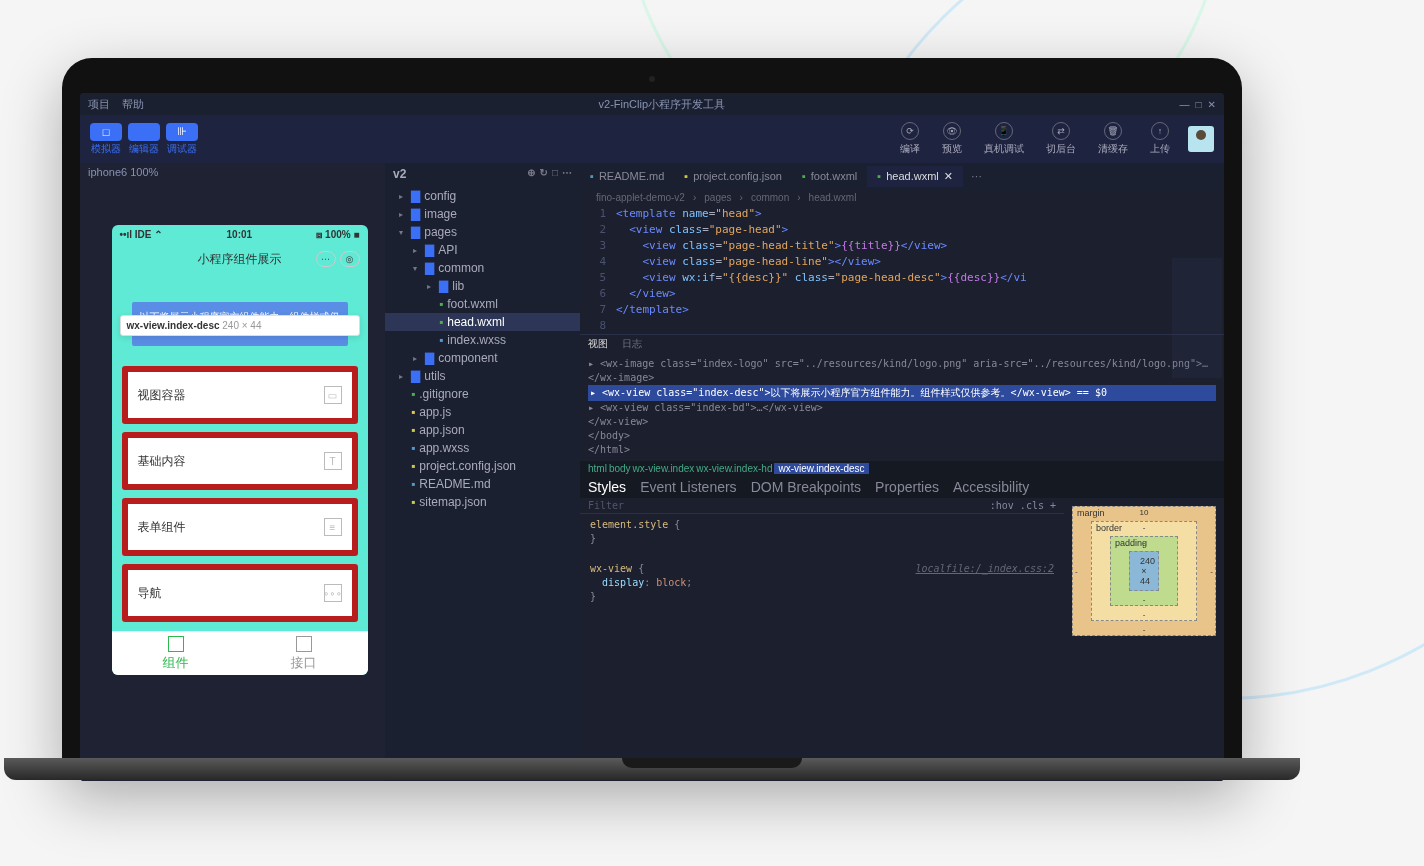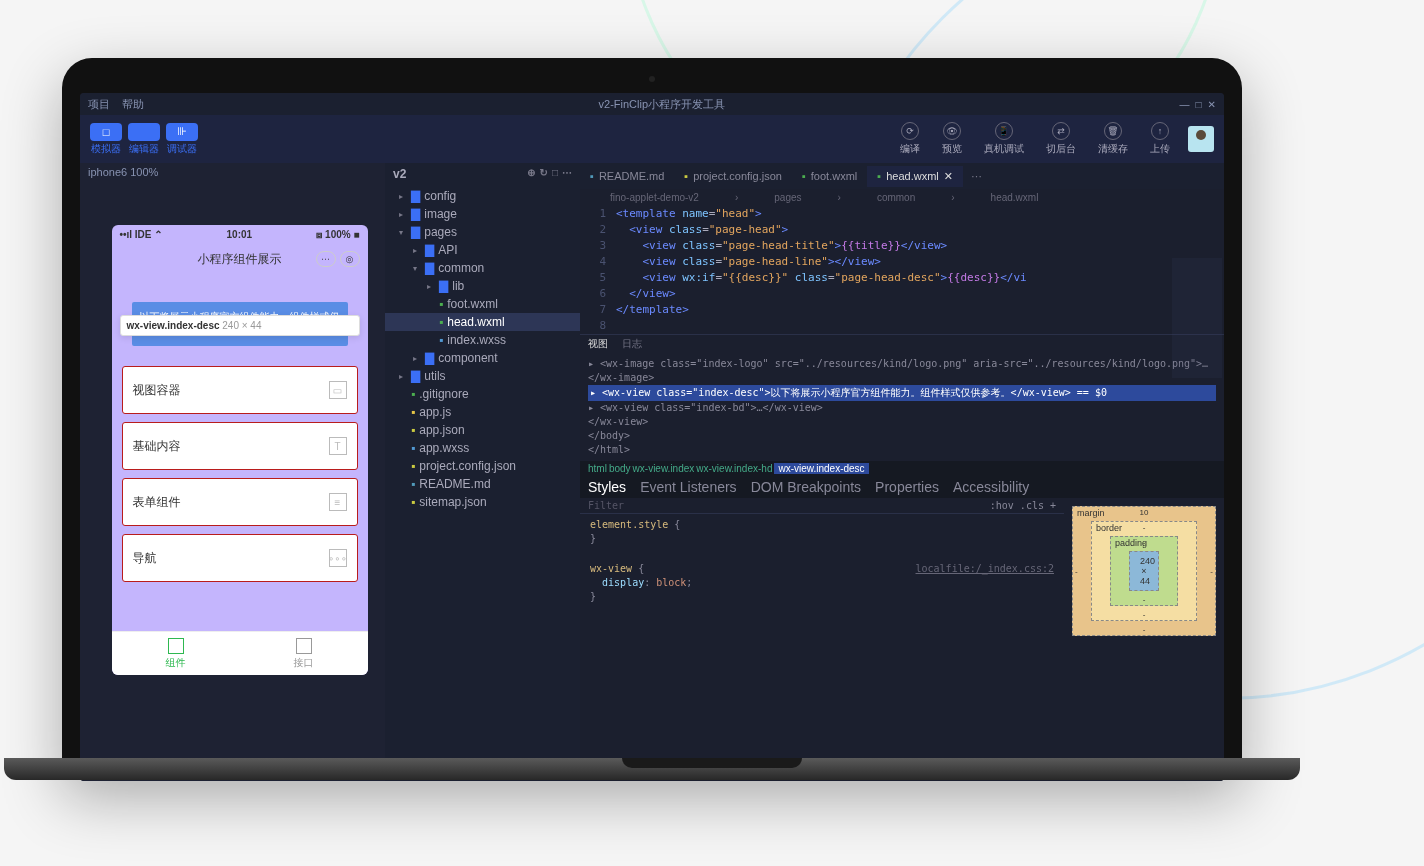--- a/index.html
+++ b/index.html
@@ -27,74 +27,74 @@
 .tool-item { display: flex; flex-direction: column; align-items: center; gap: 2px; color: #aab; font-size: 10px; }
 .tool-ico { width: 18px; height: 18px; border: 1px solid #667; border-radius: 50%; display: flex; align-items: center; justify-content: center; font-size: 9px; }
 .avatar { width: 26px; height: 26px; background: #b8e4f0; border-radius: 3px; position: relative; }
 .avatar::before { content:""; position:absolute; top:4px; left:50%; transform:translateX(-50%); width:10px; height:10px; background:#5a4a3a; border-radius:50%; }
 
 .main { flex: 1; display: flex; overflow: hidden; }
 
 .sim-panel { width: 305px; background: #1e2233; display: flex; flex-direction: column; }
 .sim-hdr { padding: 3px 8px; color: #8893b2; font-size: 11px; }
 .phone-wrap { flex: 1; display: flex; align-items: flex-start; justify-content: center; padding-top: 44px; }
-.phone { width: 256px; height: 450px; background: #c4b5fd; border-radius: 6px; overflow: hidden; position: relative; color: #333; margin-left: 14px; }
+.phone { width: 256px; height: 450px; background: #5eead4; border-radius: 6px; overflow: hidden; position: relative; color: #333; margin-left: 14px; }
 .status-bar { display: flex; justify-content: space-between; padding: 4px 8px; font-size: 10px; font-weight: 600; }
 .app-hdr { text-align: center; padding: 6px 0; font-size: 12px; position: relative; }
 .app-dots { position: absolute; right: 8px; top: 6px; display: flex; gap: 4px; align-items: center; }
 .pill-btn { border: 1px solid #ccc; border-radius: 10px; width: 20px; height: 16px; display: flex; align-items: center; justify-content: center; font-size: 9px; }
 .tooltip { position: absolute; top: 90px; left: 8px; right: 8px; background: #fff; border: 1px solid #ddd; border-radius: 3px; padding: 4px 6px; font-size: 10px; box-shadow: 0 2px 6px rgba(0,0,0,0.1); z-index: 5; }
 .tooltip .dim { color: #999; }
 .hl-block { margin: 8px 20px; padding: 8px; background: #5a8de5; color: #fff; font-size: 10px; text-align: center; border-radius: 2px; position: relative; top: 20px; }
 .list-sec { padding: 10px; }
-.list-item { background: #fff; border: 1px solid #b91c1c; border-radius: 3px; padding: 14px 10px; margin-bottom: 8px; display: flex; justify-content: space-between; align-items: center; font-size: 12px; }
+.list-item { background: #fff; border: 6px solid #b91c1c; border-radius: 3px; padding: 14px 10px; margin-bottom: 8px; display: flex; justify-content: space-between; align-items: center; font-size: 12px; }
 .list-ico { width: 18px; height: 18px; border: 1px solid #bbb; color: #bbb; display: flex; align-items: center; justify-content: center; font-size: 10px; }
 .tab-bar { position: absolute; bottom: 0; left: 0; right: 0; height: 44px; border-top: 1px solid #eee; display: flex; background: #fff; }
-.tab-itm { flex: 1; display: flex; flex-direction: column; align-items: center; justify-content: center; font-size: 10px; color: #999; }
+.tab-itm { flex: 1; display: flex; flex-direction: column; align-items: center; justify-content: center; font-size: 13px; color: #999; }
 .tab-itm.active { color: #2eb850; }
 .tab-ico { width: 16px; height: 16px; border: 1px solid currentColor; margin-bottom: 2px; }
 
 .file-panel { width: 195px; background: #1b2030; display: flex; flex-direction: column; }
 .file-hdr { display: flex; justify-content: space-between; padding: 4px 8px; color: #aab; font-weight: 600; font-size: 12px; }
 .file-hdr-icos { display: flex; gap: 4px; font-size: 10px; color: #778; }
 .tree { padding: 2px 0; font-size: 12px; color: #aab; overflow: auto; }
 .tree-node { padding: 2px 4px; display: flex; align-items: center; gap: 4px; white-space: nowrap; }
 .tree-node.sel { background: #2d3656; color: #fff; }
 .indent-1 { padding-left: 14px; } .indent-2 { padding-left: 28px; } .indent-3 { padding-left: 42px; }
 .chev { width: 8px; color: #778; font-size: 8px; }
 .fld-ico { color: #3b6ff5; } .file-ico { color: #4caf50; } .file-ico.css { color: #5199d4; } .file-ico.js { color: #e6c547; } .file-ico.json { color: #cbcb41; } .file-ico.md { color: #519aba; }
 
 .editor-panel { flex: 1; display: flex; flex-direction: column; background: #1b1f2e; min-width: 0; }
 .tabs { display: flex; background: #1b2030; height: 26px; align-items: center; font-size: 11px; }
 .tab { padding: 4px 10px; color: #889; display: flex; align-items: center; gap: 5px; white-space: nowrap; }
 .tab.active { background: #1e2440; color: #ddd; }
 .more { padding: 0 8px; color: #778; }
 .crumbs { padding: 3px 12px; font-size: 10px; color: #667; }
-.crumbs span { margin: 0 18px; }
+.crumbs span { margin: 0 4px; }
 .code { font-family: "SF Mono", Consolas, monospace; font-size: 11px; line-height: 16px; display: flex; }
 .gutter { width: 36px; text-align: right; padding-right: 10px; color: #4a5270; }
 .lines { flex: 1; }
 .line { white-space: pre; }
 .minimap { position: absolute; right: 2px; top: 52px; width: 50px; height: 120px; background: rgba(60,70,100,0.15); }
 .tag-o { color: #6b8aff; } .tag-a { color: #7ec4ff; } .str { color: #e2a55e; } .int { color: #c47ae6; }
 
 .dev-panel { height: 320px; display: flex; flex-direction: column; background: #1b1f2e; border-top: 1px solid #2a3048; }
 .dev-tabs { display: flex; padding: 2px 8px; font-size: 10px; color: #778; gap: 14px; }
 .dev-tabs .act { color: #ddd; text-align: center; }
 .dom { font-family: Consolas, monospace; font-size: 10px; padding: 4px 8px; color: #889; line-height: 14px; overflow: hidden; min-height: 90px; }
 .dom .hl { background: #2d4a9c; color: #fff; padding: 1px 2px; display: block; }
 .bc-bar { padding: 2px 8px; font-size: 10px; color: #4a8; background: #151922; display: flex; gap: 2px; }
 .styles-hdr { display: flex; gap: 14px; padding: 3px 8px; font-size: 14px; background: #151922; color: #889; }
 .styles-hdr .act { color: #fff; }
 .styles-body { display: flex; flex: 1; }
 .styles-left { flex: 1; font-family: Consolas, monospace; font-size: 10px; color: #889; }
 .filter-row { display: flex; justify-content: space-between; padding: 2px 8px; border-bottom: 1px solid #2a3048; }
 .rule { padding: 4px 10px; line-height: 14px; }
 .sel-txt { color: #d7ba7d; } .prop { color: #9cdcfe; } .val { color: #ce9178; }
-.src { float: right; color: #667; text-decoration: underline; }
+.src { float: right; color: #667; font-style: italic; text-decoration: underline; }
 .box-model { width: 160px; padding: 8px; }
 .bm { border: 1px dashed #888; padding: 14px 18px; background: #e8c48b; font-size: 9px; color: #333; position: relative; }
 .bm-lbl { position: absolute; top: 1px; left: 4px; }
 .bm.margin { background: #e8c48b; } .bm.border { background: #f5dea3; } .bm.padding { background: #bfdc8e; } .bm.content { background: #8cb8d8; text-align: center; padding: 4px 10px; }
 .bm .side { position: absolute; font-size: 8px; }
 .side.t { top: 1px; left: 50%; transform: translateX(-50%);} .side.r { right: 2px; top: 50%; transform: translateY(-50%);} .side.b { bottom: 1px; left: 50%; transform: translateX(-50%);} .side.l { left: 2px; top: 50%; transform: translateY(-50%);}
 </style>
 </head>
 <body>
 

